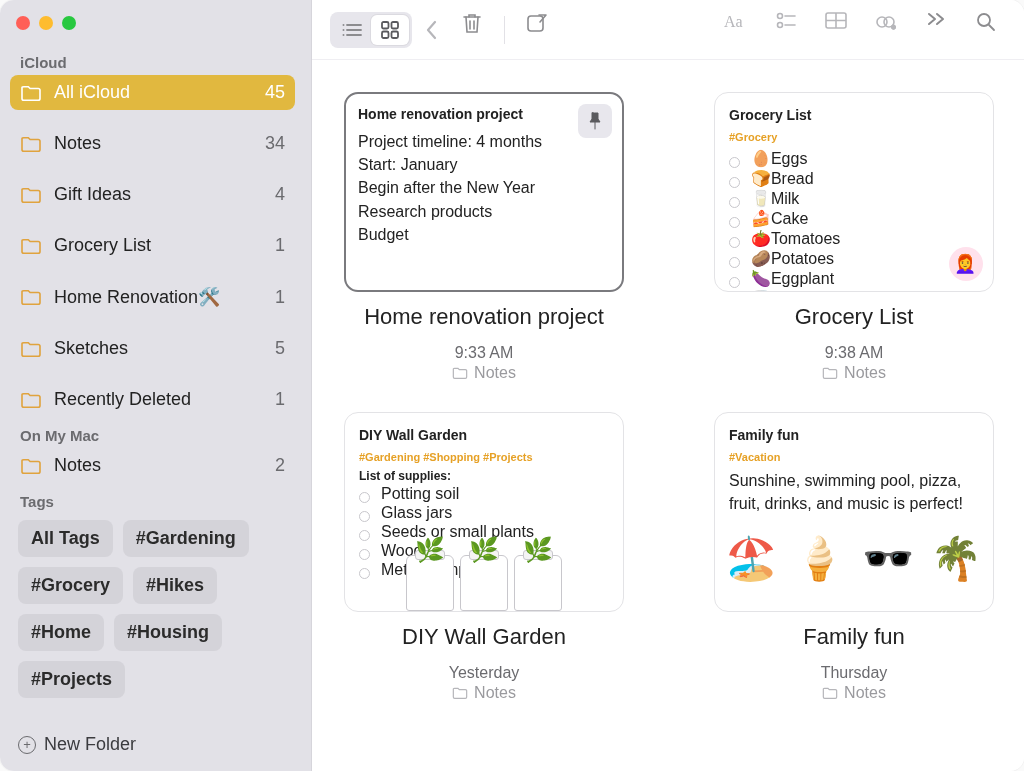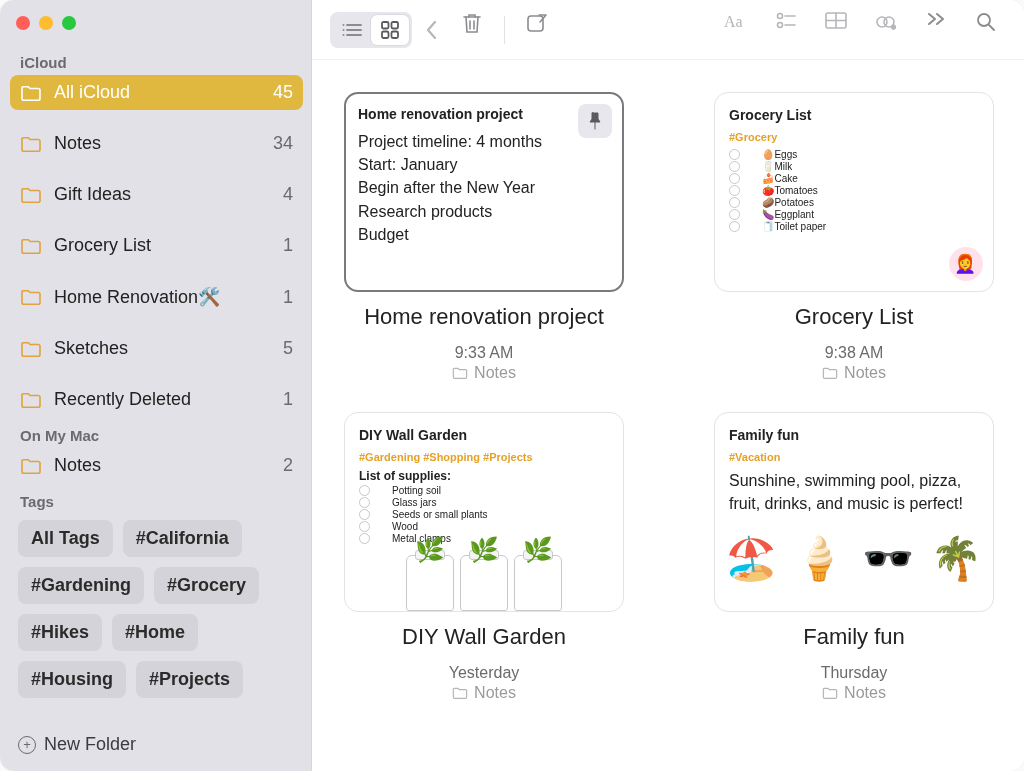--- a/index.html
+++ b/index.html
@@ -34,21 +34,21 @@
     overflow:hidden;
     background:var(--win-bg);
     box-shadow:0 0 0 1px rgba(0,0,0,.03);
   }
 
   
   .sidebar{
     width:312px;
     flex-shrink:0;
     background:var(--sidebar-bg);
-    padding:14px 8px 10px 10px;
+    padding:14px 16px 10px 10px;
     display:flex;flex-direction:column;
     border-right:1px solid #d6d5db;
     position:relative;
   }
   .traffic{display:flex;gap:9px;padding:2px 6px 14px 6px}
   .dot{width:14px;height:14px;border-radius:50%}
   .dot.r{background:#ff5f57}.dot.y{background:#febc2e}.dot.g{background:#28c840}
 
   .section-label{
     font-size:15px;font-weight:600;
@@ -123,21 +123,21 @@
   }
   .card.selected{border:2.5px solid #7a7a7e;padding:12px 12px}
   .card .ctitle{font-weight:700;font-size:14px;margin-bottom:8px}
   .card .hashtags{color:var(--hashtag);font-size:11px;font-weight:600;margin-bottom:6px}
   .pin{
     position:absolute;top:10px;right:10px;width:34px;height:34px;border-radius:8px;
     background:var(--pin-bg);display:flex;align-items:center;justify-content:center;
     color:#5a5a5e;
   }
   .body-lines{font-size:16px;line-height:1.45;color:#222}
-  .checkrow{display:flex;align-items:flex-start;gap:22px;font-size:10px;margin:1px 0}
+  .checkrow{display:flex;align-items:flex-end;gap:11px;font-size:16px;margin:1px 0}
   .ring{width:11px;height:11px;border:1.2px solid #c8c7cc;border-radius:50%;flex-shrink:0}
   .avatar{position:absolute;bottom:10px;right:10px;width:34px;height:34px;border-radius:50%;background:#ffe1ec;display:flex;align-items:center;justify-content:center;font-size:18px}
 
   .note-title{font-size:22px;margin-top:12px;text-align:center}
   .note-time{font-size:16px;color:var(--text-mid);margin-top:14px}
   .note-loc{display:flex;align-items:center;gap:6px;color:var(--text-light);font-size:16px;margin-top:2px}
   .loc-ico{width:16px;height:14px}
 
   .illus{position:absolute;left:0;right:0;bottom:0;height:70px;display:flex;align-items:flex-end;justify-content:center;gap:6px}
   .jar{width:48px;height:56px;border:1px solid #c8c7cc;border-radius:6px 6px 3px 3px;background:linear-gradient(#fff,#fff);position:relative}
@@ -220,21 +220,20 @@
             </svg>
             <span class="fname">Notes</span>
             <span class="count">2</span>
           </div>
         </div>
       </div>
 
     <div class="section-label">Tags</div>
     <div class="tags-wrap" id="tags-wrap">
         <div class="tag">All Tags</div>
-        <div class="tag">#California</div>
         <div class="tag">#Gardening</div>
         <div class="tag">#Grocery</div>
         <div class="tag">#Hikes</div>
         <div class="tag">#Home</div>
         <div class="tag">#Housing</div>
         <div class="tag">#Projects</div>
       </div>
 
     <div class="new-folder">
       <span class="plus-circle">+</span>
@@ -379,20 +378,24 @@
         <div class="note">
           <div class="card">
             <div class="ctitle">Grocery List</div>
             <div class="hashtags">#Grocery</div>
             <div class="checkrow">
         <span class="ring"></span>
         <span>🥚Eggs</span>
             </div>
             <div class="checkrow">
         <span class="ring"></span>
+        <span>🍞Bread</span>
+            </div>
+            <div class="checkrow">
+        <span class="ring"></span>
         <span>🥛Milk</span>
             </div>
             <div class="checkrow">
         <span class="ring"></span>
         <span>🍰Cake</span>
             </div>
             <div class="checkrow">
         <span class="ring"></span>
         <span>🍅Tomatoes</span>
             </div>

